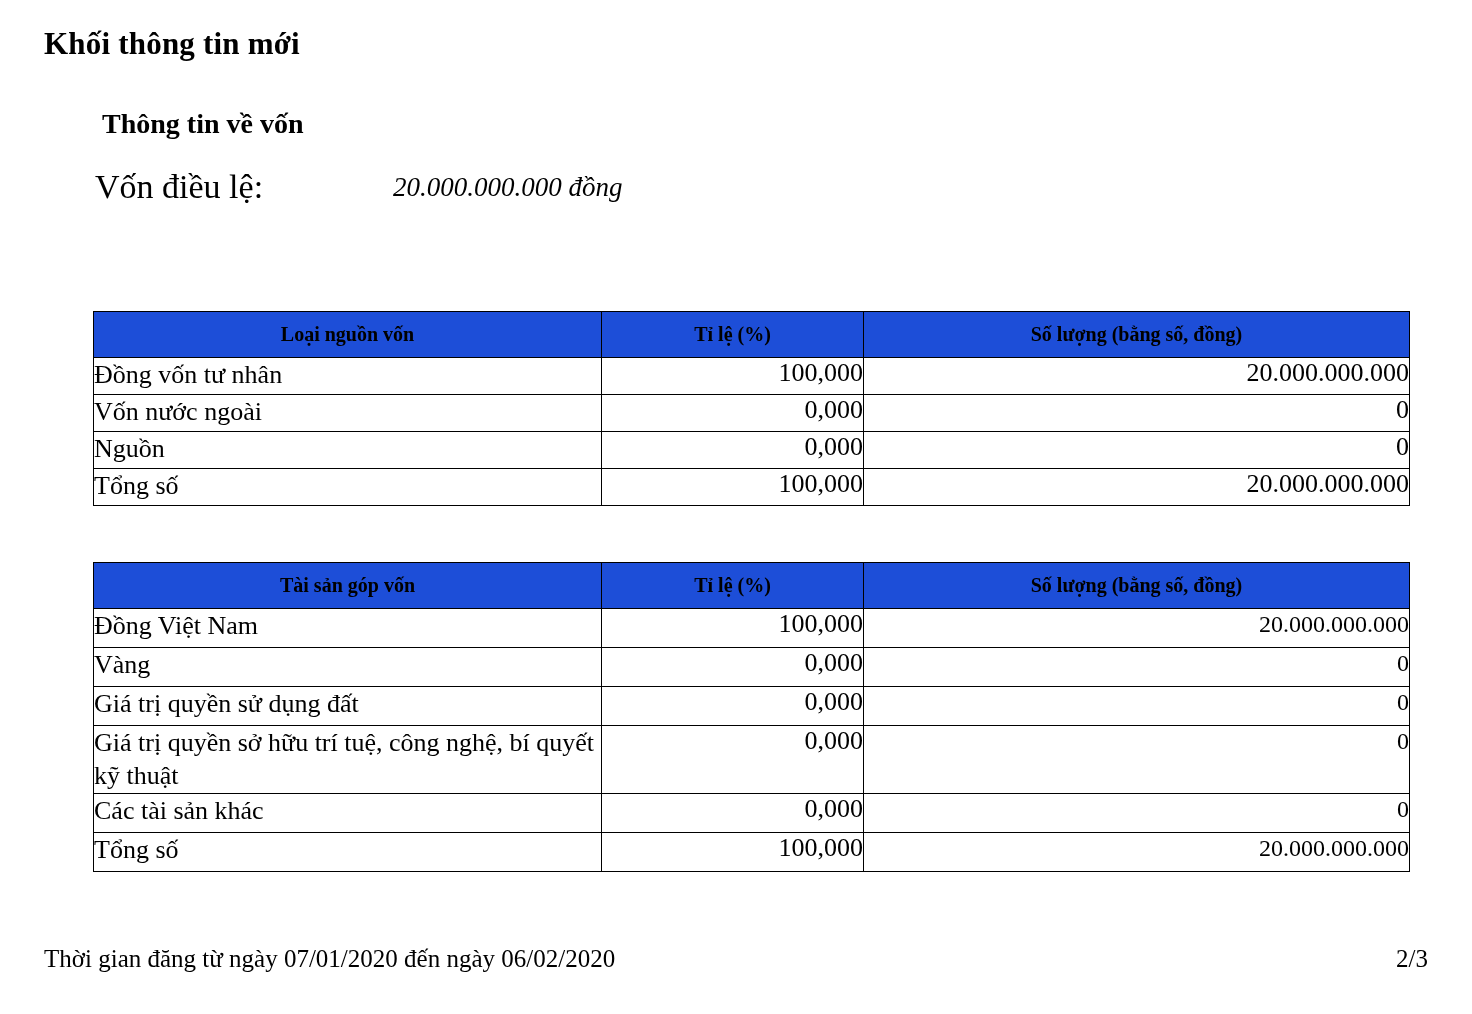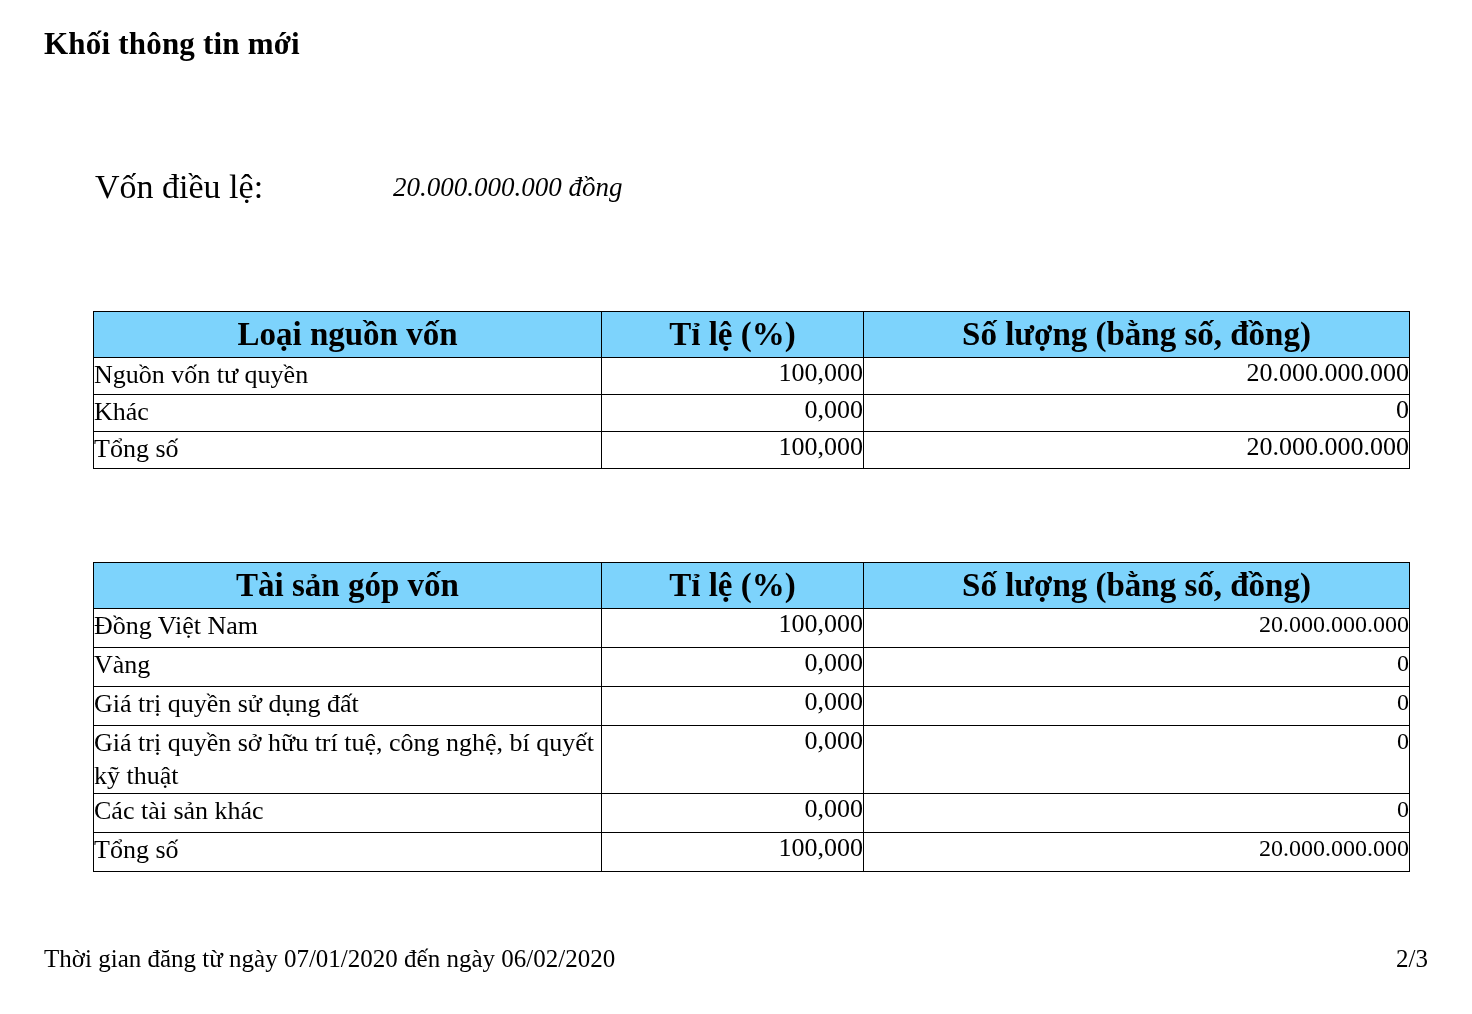--- a/index.html
+++ b/index.html
@@ -82,26 +82,26 @@
     padding: 0;
     font-size: 26px;
     font-weight: normal;
     vertical-align: top;
   }
   .vtable .c1 { width: 508px; }
   .vtable .c2 { width: 262px; }
   .vtable .c3 { width: 546px; }
 
   .vtable thead th {
-    background: #7dd3fc;
+    background: #1d4ed8;
     text-align: center;
     font-weight: bold;
     height: 45px;
     vertical-align: middle;
-    font-size: 33px;
+    font-size: 20px;
     white-space: nowrap;
   }
 
   .vtable tbody td {
     height: 36px;
   }
   .cell-name {
     padding: 1px 3px 2px 6px;
     text-align: left;
     line-height: 1.28;
@@ -147,20 +147,21 @@
     top: 0;
   }
 </style>
 </head>
 <body>
 
 <div class="page">
 
   <div class="doc-title">Khối thông tin mới</div>
 
+  <div class="section-title">Thông tin về vốn</div>
 
   <div class="capital-row">
     <span class="capital-label">Vốn điều lệ:</span>
     <span class="capital-value">20.000.000.000 đồng</span>
   </div>
 
   <table class="vtable" id="table-capital-sources">
     <colgroup>
       <col class="c1">
         <col class="c2">
@@ -168,26 +169,31 @@
     </colgroup>
     <thead>
       <tr>
         <th>Loại nguồn vốn</th>
         <th>Tỉ lệ (%)</th>
         <th>Số lượng (bằng số, đồng)</th>
       </tr>
     </thead>
     <tbody>
       <tr>
-        <td class="cell-name">Nguồn vốn tư quyền</td>
-        <td class="cell-pct">100,000</td>
-        <td class="cell-amt">20.000.000.000</td>
-      </tr>
-      <tr>
-        <td class="cell-name">Khác</td>
+        <td class="cell-name">Đồng vốn tư nhân</td>
+        <td class="cell-pct">100,000</td>
+        <td class="cell-amt">20.000.000.000</td>
+      </tr>
+      <tr>
+        <td class="cell-name">Vốn nước ngoài</td>
+        <td class="cell-pct">0,000</td>
+        <td class="cell-amt">0</td>
+      </tr>
+      <tr>
+        <td class="cell-name">Nguồn</td>
         <td class="cell-pct">0,000</td>
         <td class="cell-amt">0</td>
       </tr>
       <tr>
         <td class="cell-name">Tổng số</td>
         <td class="cell-pct">100,000</td>
         <td class="cell-amt">20.000.000.000</td>
       </tr>
     </tbody>
   </table>

